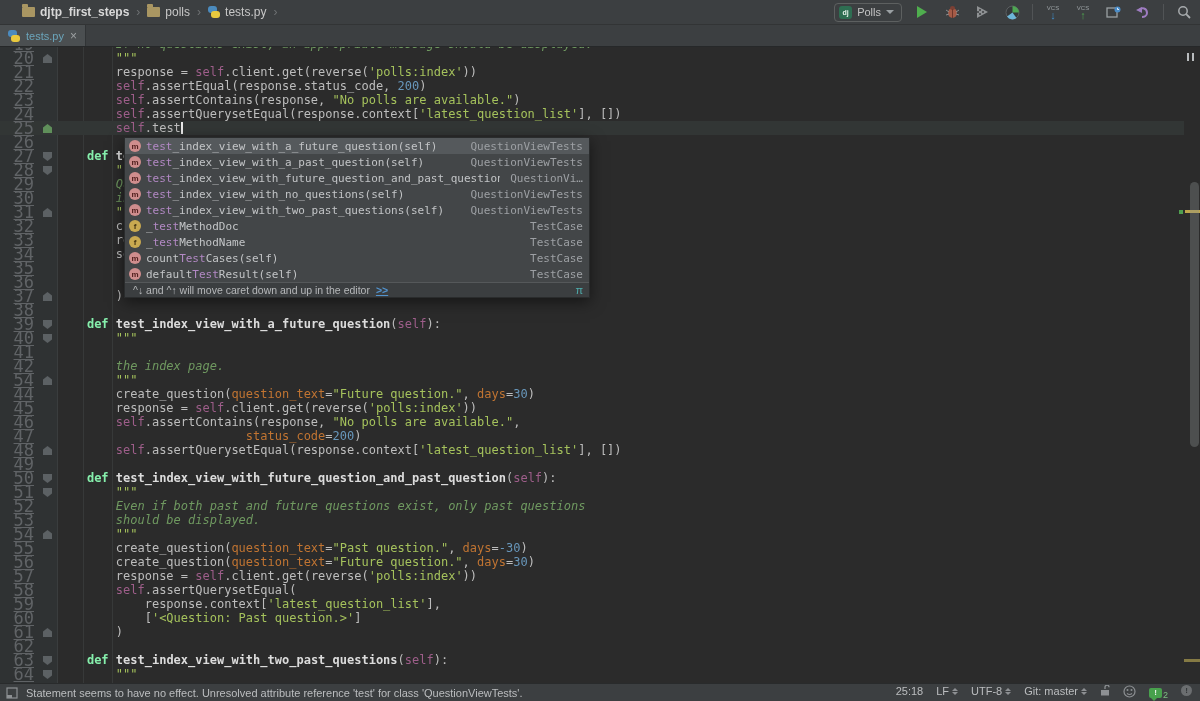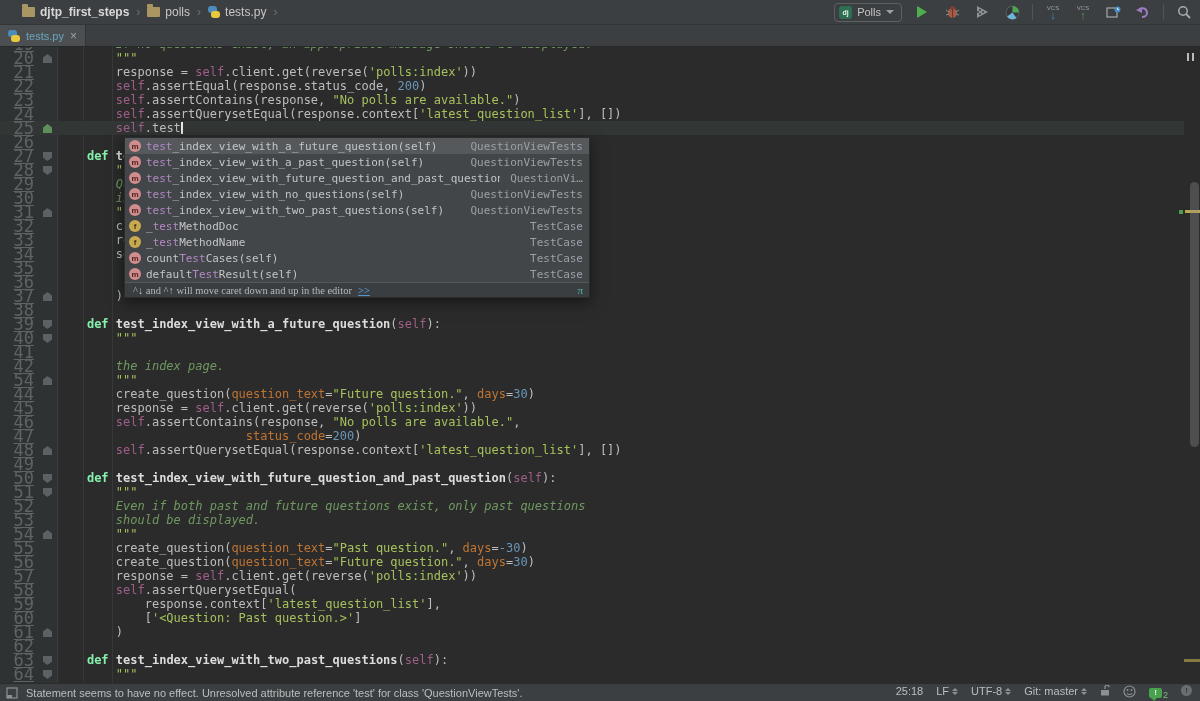--- a/index.html
+++ b/index.html
@@ -72,21 +72,21 @@
   .pitem.sel { background:#55595c; }
   .cicon { width:12px; height:12px; border-radius:50%; flex:none; margin-right:5px;
     display:flex; align-items:center; justify-content:center;
     font-size:8px; font-weight:bold; font-family:"Liberation Sans",sans-serif; }
   .cicon.m { background:#cf8d8d; color:#53201f; }
   .cicon.f { background:#c9a950; color:#433311; }
   .pname { color:#c3c5c7; white-space:pre; overflow:hidden; }
   .pname .match { color:#b389c5;text-align:right; }
   .ptype { margin-left:auto; color:#9da0a4; padding-left:10px; white-space:pre; }
   .pfooter { display:flex; align-items:center; height:15px; background:#3b3e40; border-top:1px solid #55585a;
-    font-size:10.5px; color:#b6b8ba; padding:0 6px 0 8px; font-family:Liberation Serif, serif; }
+    font-size:10.5px; color:#b6b8ba; padding:0 6px 0 8px; font-family:Liberation Sans, sans-serif; }
   .pfooter .link { color:#5394ce; text-decoration:underline; margin-left:6px; cursor:pointer; font-weight:bold;}
   .pfooter .pi { margin-left:auto; color:#4eadad; font-size:11px; }
   
   .stripe { position:absolute; right:0; top:0; bottom:0; width:16px; }
   .thumb { position:absolute; right:1px; top:135px; width:9px; height:265px; background:rgba(140,145,147,.35); border-radius:5px; }
   .mark { position:absolute; }
   
   .statusbar {
     height:18px; background:#3c3f41; border-top:1px solid #292b2c;
     display:flex; align-items:center; font-size:11px; color:#bbbdbf; padding:0 8px 0 6px;

